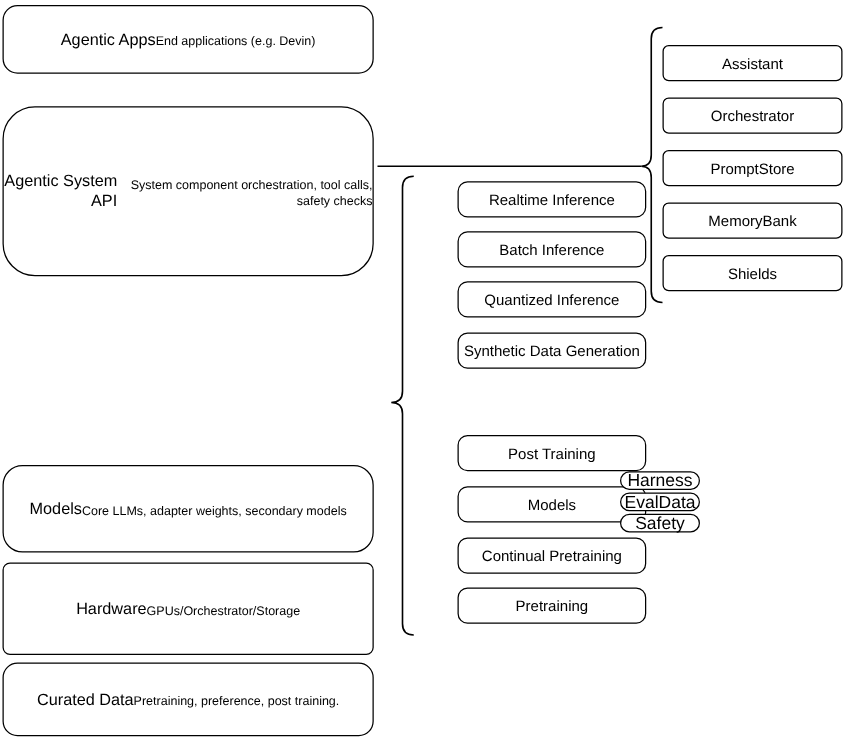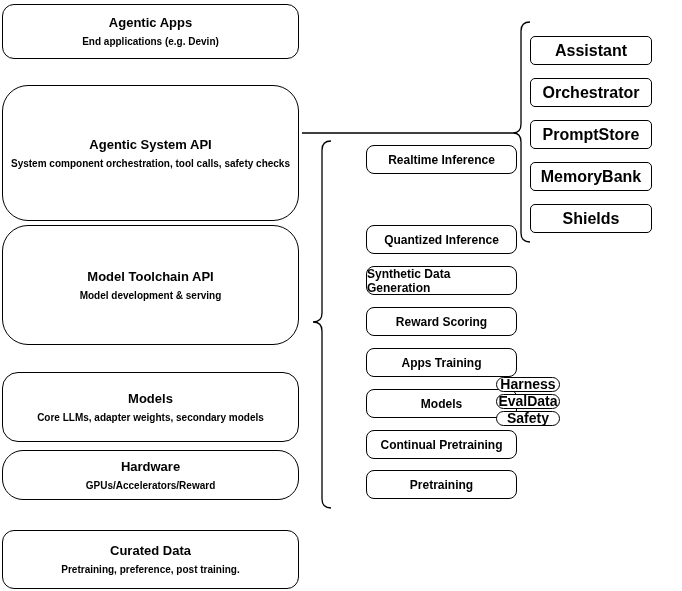--- a/index.html
+++ b/index.html
@@ -17,36 +17,35 @@
     left: 0; top: 0;
     width: 682px; height: 591px;
     pointer-events: none;
   }
   .node {
     position: absolute;
     box-sizing: border-box;
     background: #ffffff;
     border: 1.3px solid #000000;
     display: flex;
-    flex-direction: column;
+    flex-direction: row;
     align-items: center;
     justify-content: center;
-    text-align: left;
-    font-weight: bold;
+    text-align: right;
   }
   .lbox { left: 2px; width: 297px; }
   .lbox .title { font-size: 13px; line-height: 16px; }
   .lbox .subtitle { font-size: 10px; line-height: 13px; margin-top: 4px; }
   .mbox {
     left: 330px; width: 151px; height: 29px;
     border-radius: 8px; font-size: 12px; z-index: 1; margin-left: 36px;
   }
   .rbox {
-    left: 530px; width: 122px; height: 29px;
-    border-radius: 5px; font-size: 16px; z-index: 1;
+    left: 530px; width: 144px; height: 29px;
+    border-radius: 5px; font-size: 12px; z-index: 1;
   }
   .pill {
     left: 496px; width: 64px; height: 15px;
     border-radius: 8px; font-size: 14px; line-height: 13px; z-index: 2;
   }
 </style>
 </head>
 <body>
 
 <div class="canvas">
@@ -60,54 +59,50 @@
   <div class="node lbox" style="top:4px; height:55px; border-radius:12px">
     <div class="title">Agentic Apps</div>
     <div class="subtitle">End applications (e.g. Devin)</div>
   </div>
 
   <div class="node lbox" style="top:85px; height:136px; border-radius:26px">
     <div class="title">Agentic System API</div>
     <div class="subtitle">System component orchestration, tool calls, safety checks</div>
   </div>
 
-  <div class="node lbox" style="top:225px; height:120px; border-radius:26px">
-    <div class="title">Model Toolchain API</div>
-    <div class="subtitle">Model development &amp; serving</div>
-  </div>
 
   <div class="node lbox" style="top:372px; height:70px; border-radius:16px">
     <div class="title">Models</div>
     <div class="subtitle">Core LLMs, adapter weights, secondary models</div>
   </div>
 
-  <div class="node lbox" style="top:450px; height:50px; border-radius:21px">
+  <div class="node lbox" style="top:450px; height:74px; border-radius:6px">
     <div class="title">Hardware</div>
-    <div class="subtitle">GPUs/Accelerators/Reward</div>
+    <div class="subtitle">GPUs/Orchestrator/Storage</div>
   </div>
 
   <div class="node lbox" style="top:530px; height:59px; border-radius:12px">
     <div class="title">Curated Data</div>
     <div class="subtitle">Pretraining, preference, post training.</div>
   </div>
 
   <div class="node mbox" style="top:145px">
     <span>Realtime Inference</span>
   </div>
+  <div class="node mbox" style="top:185px">
+    <span>Batch Inference</span>
+  </div>
   <div class="node mbox" style="top:225px">
     <span>Quantized Inference</span>
   </div>
   <div class="node mbox" style="top:266px">
     <span>Synthetic Data Generation</span>
   </div>
-  <div class="node mbox" style="top:307px">
-    <span>Reward Scoring</span>
-  </div>
   <div class="node mbox" style="top:348px">
-    <span>Apps Training</span>
+    <span>Post Training</span>
   </div>
   <div class="node mbox" style="top:389px">
     <span>Models</span>
   </div>
   <div class="node mbox" style="top:430px">
     <span>Continual Pretraining</span>
   </div>
   <div class="node mbox" style="top:470px">
     <span>Pretraining</span>
   </div>

